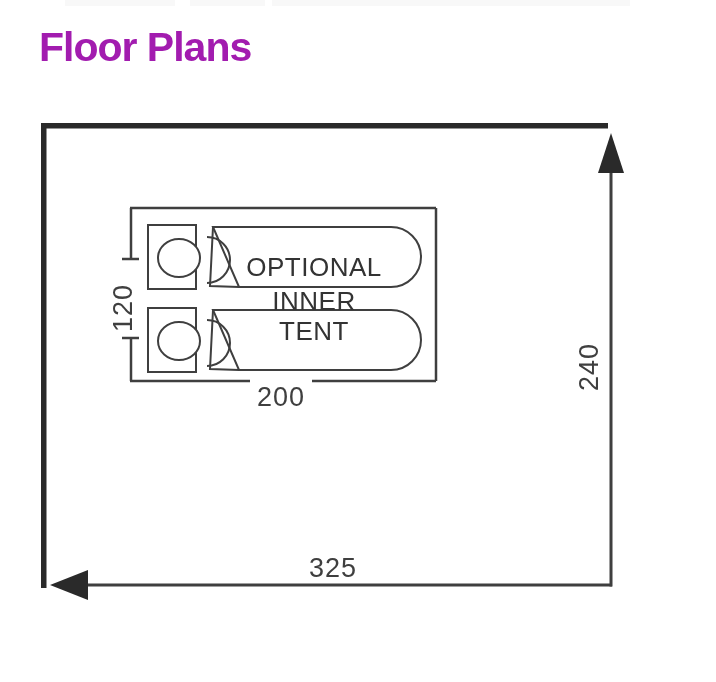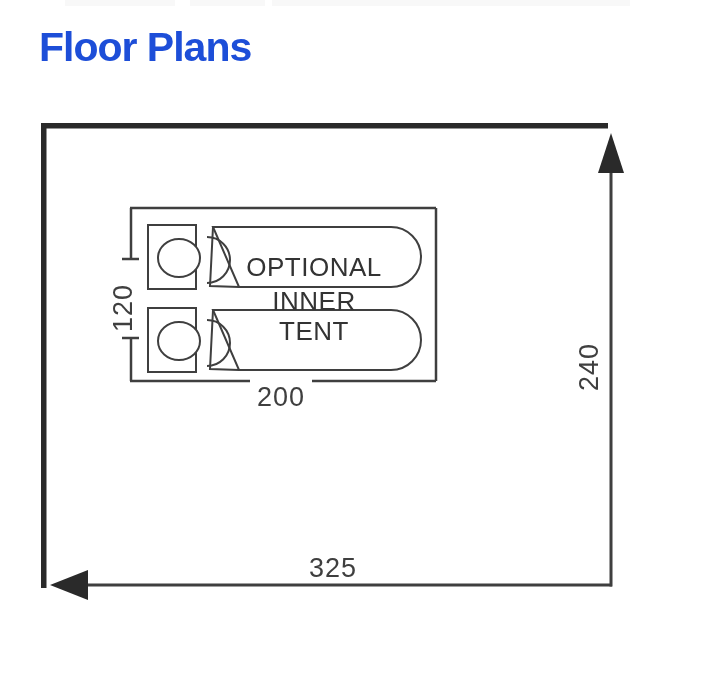--- a/index.html
+++ b/index.html
@@ -1,20 +1,20 @@
 <!DOCTYPE html>
 <html><head>
 <meta charset="utf-8">
 <style>
   html,body{margin:0;padding:0;background:#ffffff;}
   .canvas{position:relative;width:716px;height:682px;background:#ffffff;overflow:hidden;
           font-family:"Liberation Sans", sans-serif;}
   .top-band{position:absolute;top:0;height:6px;background:#f8f8f8;}
   .page-title{position:absolute;left:39px;top:24px;font-size:41px;font-weight:700;
-              color:#1d4ed8;letter-spacing:-1px;}
+              color:#a21caf;letter-spacing:-1px;}
   svg text{font-family:"Liberation Sans", sans-serif;}
   .dim-text{font-size:27px;fill:#3f3f3f;letter-spacing:1px;}
   .tent-text{font-size:26px;fill:#333333;letter-spacing:0.5px;}
 </style>
 </head>
 <body>
 
 <div class="canvas">
 
   <div class="top-band" style="left:65px;width:110px;"></div>

